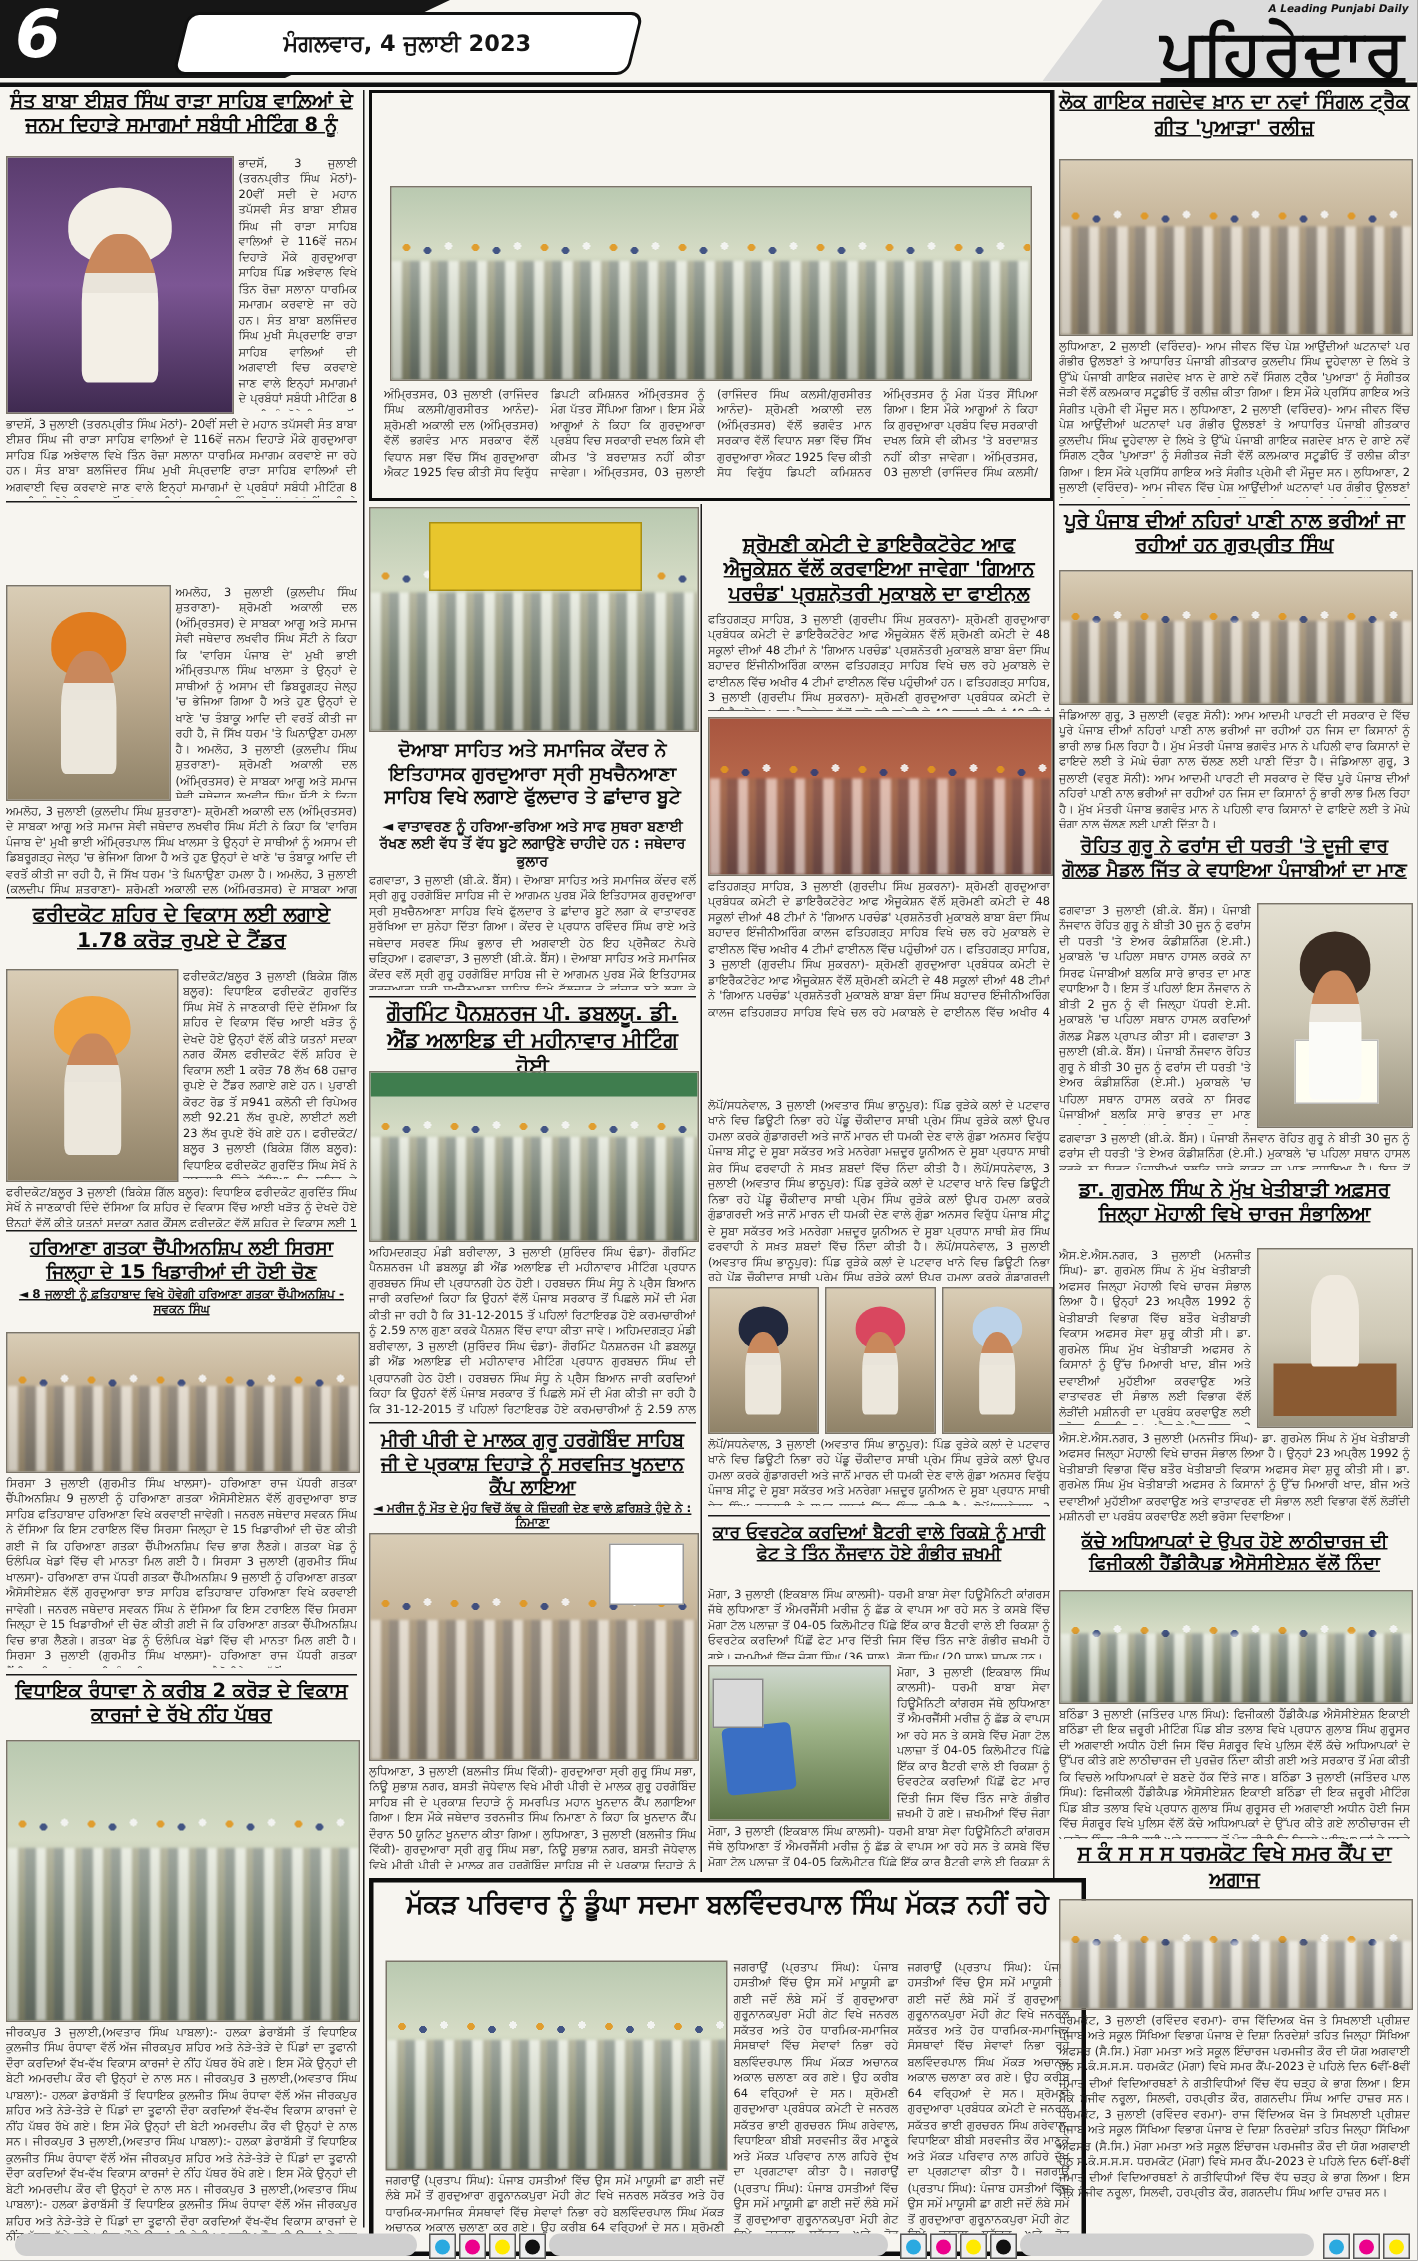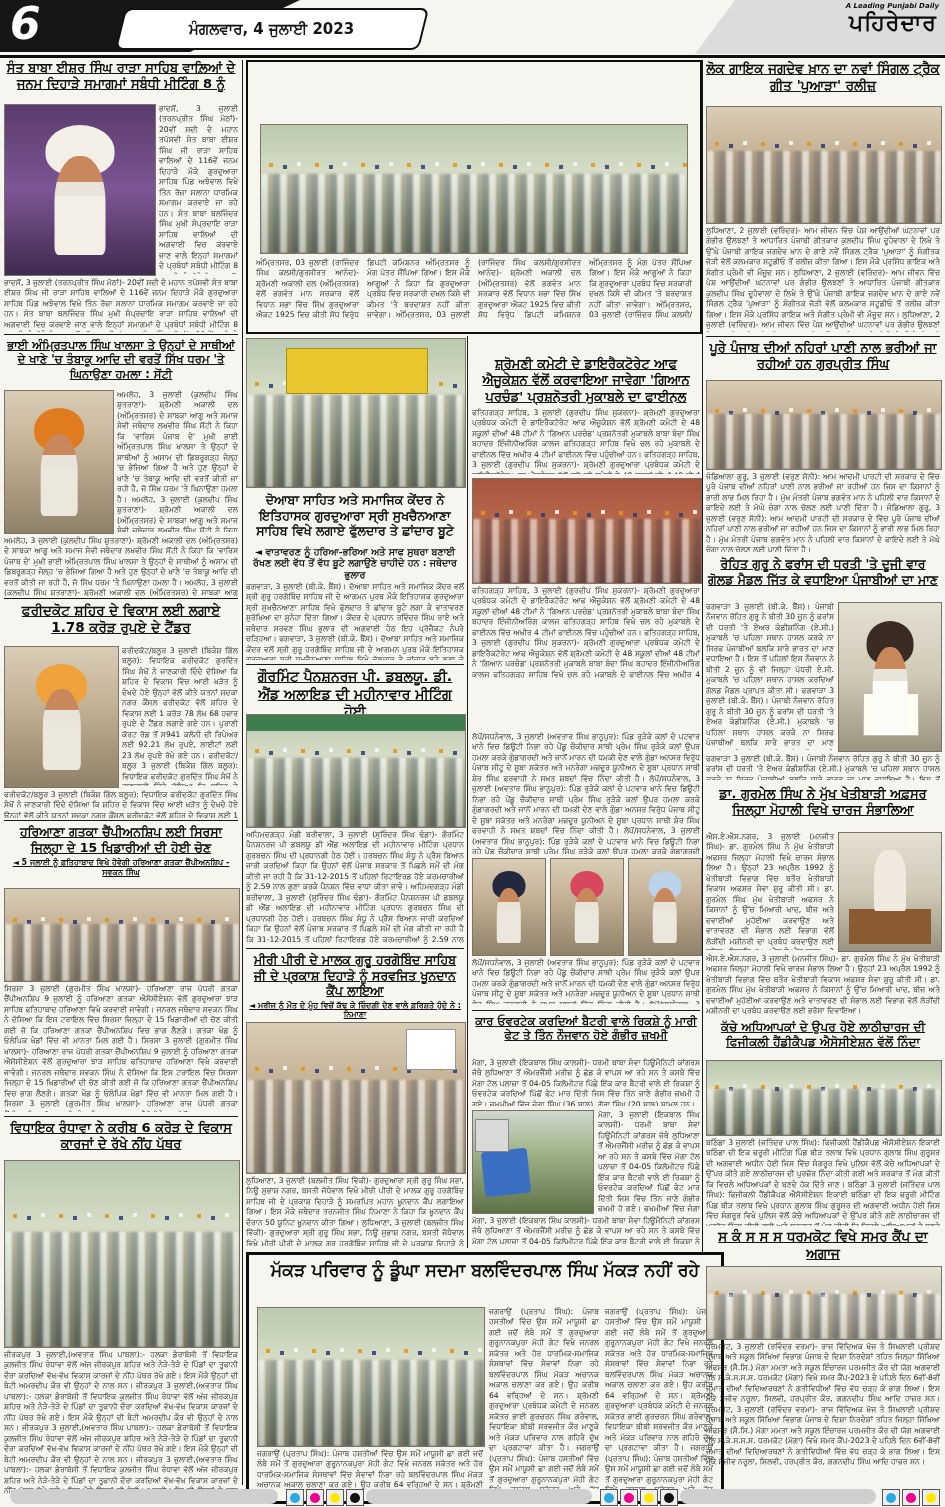--- a/index.html
+++ b/index.html
@@ -9,21 +9,21 @@
   .hdr-black{position:absolute;left:0;top:0;width:300px;height:52px;background:#161616;
              clip-path:polygon(0 0,300px 0,190px 52px,0 52px);}
   .pageno{position:absolute;left:10px;top:-2px;color:#fff;font-size:44px;font-weight:bold;font-style:italic;}
   .datebox{position:absolute;left:120px;top:8px;width:300px;height:38px;background:#fff;
            border:2.5px solid #111;border-radius:8px;transform:skewX(-14deg);
            display:flex;align-items:center;justify-content:center;}
   .datebox span{transform:skewX(14deg);font-weight:bold;font-size:15px;}
   .mast-bg{position:absolute;right:0;top:0;width:250px;height:54px;background:#dcdcdc;
            clip-path:polygon(40px 0,250px 0,250px 54px,0 54px);}
   .tagline{position:absolute;right:6px;top:2px;font-size:7px;font-style:italic;font-weight:bold;color:#111;}
-  .mast{position:absolute;right:8px;top:10px;font-size:22px;font-weight:bold;color:#0b0b0b;letter-spacing:1px;}
+  .mast{position:absolute;right:8px;top:10px;font-size:42px;font-weight:bold;color:#0b0b0b;letter-spacing:1px;text-decoration:underline;}
   .toprule{position:absolute;left:0;top:55px;width:945px;height:3px;background:#111;}
   
   .art{position:absolute;text-decoration:underline;}
   .hl{margin:0;font-weight:bold;text-align:center;line-height:1.25;color:#0c0c0c;}
   .sub{margin:0;font-weight:bold;text-align:center;line-height:1.2;color:#101010;}
   .bt{font-size:7.6px;line-height:1.38;text-align:justify;color:#1c1c1c;overflow:hidden;}
   .photo{position:absolute;border:1px solid #7a7468;overflow:hidden;}
   .ph-out{background:linear-gradient(180deg,#b9c9b0 0%,#d6dcc6 35%,#98a287 70%,#6f765f 100%);}
   .ph-in{background:linear-gradient(180deg,#d9cdb6 0%,#c4b296 40%,#8f8268 100%);}
   .ph-brick{background:linear-gradient(180deg,#a8553f 0%,#b96a4c 45%,#7d4a3a 100%);}
@@ -75,45 +75,44 @@
 
   <section class="art" style="left:4px;top:60px;width:234px;height:272px">
     <h2 class="hl" style="font-size:13px">ਸੰਤ ਬਾਬਾ ਈਸ਼ਰ ਸਿੰਘ ਰਾੜਾ ਸਾਹਿਬ ਵਾਲ਼ਿਆਂ ਦੇ ਜਨਮ ਦਿਹਾੜੇ ਸਮਾਗਮਾਂ ਸਬੰਧੀ ਮੀਟਿੰਗ 8 ਨੂੰ</h2>
     <div class="photo ph-curtain ph-portrait" style="left:0;top:44px;width:150px;height:170px;--t:#f3efe6;--robe:#f3efe6"></div>
     <div class="bt" style="position:absolute;left:155px;top:44px;width:79px;height:170px">ਭਾਦਸੋਂ, 3 ਜੁਲਾਈ (ਤਰਨਪ੍ਰੀਤ ਸਿੰਘ ਮੋਠਾਂ)- 20ਵੀਂ ਸਦੀ ਦੇ ਮਹਾਨ ਤਪੱਸਵੀ ਸੰਤ ਬਾਬਾ ਈਸ਼ਰ ਸਿੰਘ ਜੀ ਰਾੜਾ ਸਾਹਿਬ ਵਾਲਿਆਂ ਦੇ 116ਵੇਂ ਜਨਮ ਦਿਹਾੜੇ ਮੌਕੇ ਗੁਰਦੁਆਰਾ ਸਾਹਿਬ ਪਿੰਡ ਅਝੇਵਾਲ ਵਿਖੇ ਤਿੰਨ ਰੋਜ਼ਾ ਸਲਾਨਾ ਧਾਰਮਿਕ ਸਮਾਗਮ ਕਰਵਾਏ ਜਾ ਰਹੇ ਹਨ। ਸੰਤ ਬਾਬਾ ਬਲਜਿੰਦਰ ਸਿੰਘ ਮੁਖੀ ਸੰਪ੍ਰਦਾਇ ਰਾੜਾ ਸਾਹਿਬ ਵਾਲਿਆਂ ਦੀ ਅਗਵਾਈ ਵਿਚ ਕਰਵਾਏ ਜਾਣ ਵਾਲੇ ਇਨ੍ਹਾਂ ਸਮਾਗਮਾਂ ਦੇ ਪ੍ਰਬੰਧਾਂ ਸਬੰਧੀ ਮੀਟਿੰਗ 8 ਜੁਲਾਈ ਨੂੰ ਹੋਵੇਗੀ। ਭਾਦਸੋਂ, 3 ਜੁਲਾਈ (ਤਰਨਪ੍ਰੀਤ ਸਿੰਘ ਮੋਠਾਂ)- 20ਵੀਂ ਸਦੀ ਦੇ ਮਹਾਨ ਤਪੱਸਵੀ ਸੰਤ ਬਾਬਾ ਈਸ਼ਰ ਸਿੰਘ ਜੀ ਰਾੜਾ ਸਾਹਿਬ ਵਾਲਿਆਂ ਦੇ 116ਵੇਂ ਜਨਮ ਦਿਹਾੜੇ ਮੌਕੇ ਗੁਰਦੁਆਰਾ ਸਾਹਿਬ ਪਿੰਡ ਅਝੇਵਾਲ ਵਿਖੇ ਤਿੰਨ ਰੋਜ਼ਾ ਸਲਾਨਾ ਧਾਰਮਿਕ ਸਮਾਗਮ ਕਰਵਾਏ ਜਾ ਰਹੇ ਹਨ। ਸੰਤ ਬਾਬਾ ਬਲਜਿੰਦਰ ਸਿੰਘ ਮੁਖੀ ਸੰਪ੍ਰਦਾਇ ਰਾੜਾ ਸਾਹਿਬ ਵਾਲਿਆਂ ਦੀ ਅਗਵਾਈ ਵਿਚ ਕਰਵਾਏ ਜਾਣ ਵਾਲੇ ਇਨ੍ਹਾਂ ਸਮਾਗਮਾਂ ਦੇ ਪ੍ਰਬੰਧਾਂ ਸਬੰਧੀ ਮੀਟਿੰਗ 8 ਜੁਲਾਈ ਨੂੰ ਹੋਵੇਗੀ।</div>
     <div class="bt" style="position:absolute;left:0;top:218px;width:234px;height:54px">ਭਾਦਸੋਂ, 3 ਜੁਲਾਈ (ਤਰਨਪ੍ਰੀਤ ਸਿੰਘ ਮੋਠਾਂ)- 20ਵੀਂ ਸਦੀ ਦੇ ਮਹਾਨ ਤਪੱਸਵੀ ਸੰਤ ਬਾਬਾ ਈਸ਼ਰ ਸਿੰਘ ਜੀ ਰਾੜਾ ਸਾਹਿਬ ਵਾਲਿਆਂ ਦੇ 116ਵੇਂ ਜਨਮ ਦਿਹਾੜੇ ਮੌਕੇ ਗੁਰਦੁਆਰਾ ਸਾਹਿਬ ਪਿੰਡ ਅਝੇਵਾਲ ਵਿਖੇ ਤਿੰਨ ਰੋਜ਼ਾ ਸਲਾਨਾ ਧਾਰਮਿਕ ਸਮਾਗਮ ਕਰਵਾਏ ਜਾ ਰਹੇ ਹਨ। ਸੰਤ ਬਾਬਾ ਬਲਜਿੰਦਰ ਸਿੰਘ ਮੁਖੀ ਸੰਪ੍ਰਦਾਇ ਰਾੜਾ ਸਾਹਿਬ ਵਾਲਿਆਂ ਦੀ ਅਗਵਾਈ ਵਿਚ ਕਰਵਾਏ ਜਾਣ ਵਾਲੇ ਇਨ੍ਹਾਂ ਸਮਾਗਮਾਂ ਦੇ ਪ੍ਰਬੰਧਾਂ ਸਬੰਧੀ ਮੀਟਿੰਗ 8 ਜੁਲਾਈ ਨੂੰ ਹੋਵੇਗੀ। ਭਾਦਸੋਂ, 3 ਜੁਲਾਈ (ਤਰਨਪ੍ਰੀਤ ਸਿੰਘ ਮੋਠਾਂ)- 20ਵੀਂ ਸਦੀ ਦੇ ਮਹਾਨ ਤਪੱਸਵੀ ਸੰਤ ਬਾਬਾ ਈਸ਼ਰ ਸਿੰਘ ਜੀ ਰਾੜਾ ਸਾਹਿਬ ਵਾਲਿਆਂ ਦੇ 116ਵੇਂ ਜਨਮ ਦਿਹਾੜੇ ਮੌਕੇ ਗੁਰਦੁਆਰਾ ਸਾਹਿਬ ਪਿੰਡ ਅਝੇਵਾਲ ਵਿਖੇ ਤਿੰਨ ਰੋਜ਼ਾ ਸਲਾਨਾ ਧਾਰਮਿਕ ਸਮਾਗਮ ਕਰਵਾਏ ਜਾ ਰਹੇ ਹਨ। ਸੰਤ ਬਾਬਾ ਬਲਜਿੰਦਰ ਸਿੰਘ ਮੁਖੀ ਸੰਪ੍ਰਦਾਇ ਰਾੜਾ ਸਾਹਿਬ ਵਾਲਿਆਂ ਦੀ ਅਗਵਾਈ ਵਿਚ ਕਰਵਾਏ ਜਾਣ ਵਾਲੇ ਇਨ੍ਹਾਂ ਸਮਾਗਮਾਂ ਦੇ ਪ੍ਰਬੰਧਾਂ ਸਬੰਧੀ ਮੀਟਿੰਗ 8 ਜੁਲਾਈ ਨੂੰ ਹੋਵੇਗੀ।</div>
   </section>
   <div class="hline" style="left:4px;top:334px;width:234px"></div>
 
   <section class="art" style="left:4px;top:338px;width:234px;height:258px">
-    <h2 class="hl" style="font-size:11.5px">ਭਾਈ ਅੰਮ੍ਰਿਤਪਾਲ ਸਿੰਘ ਖਾਲਸਾ ਤੇ ਉਨ੍ਹਾਂ ਦੇ ਸਾਥੀਆਂ ਦੇ ਖਾਣੇ 'ਚ ਤੰਬਾਕੂ ਆਦਿ ਦੀ ਵਰਤੋਂ ਸਿੱਖ ਧਰਮ 'ਤੇ ਘਿਨਾਉਣਾ ਹਮਲਾ : ਸੋਂਟੀ</h2>
     <div class="photo ph-in ph-portrait" style="left:0;top:52px;width:108px;height:142px;--t:#e07c1f"></div>
     <div class="bt" style="position:absolute;left:113px;top:52px;width:121px;height:142px">ਅਮਲੋਹ, 3 ਜੁਲਾਈ (ਕੁਲਦੀਪ ਸਿੰਘ ਸ਼ੁਤਰਾਣਾ)- ਸ਼੍ਰੋਮਣੀ ਅਕਾਲੀ ਦਲ (ਅੰਮ੍ਰਿਤਸਰ) ਦੇ ਸਾਬਕਾ ਆਗੂ ਅਤੇ ਸਮਾਜ ਸੇਵੀ ਜਥੇਦਾਰ ਲਖਵੀਰ ਸਿੰਘ ਸੋਂਟੀ ਨੇ ਕਿਹਾ ਕਿ 'ਵਾਰਿਸ ਪੰਜਾਬ ਦੇ' ਮੁਖੀ ਭਾਈ ਅੰਮ੍ਰਿਤਪਾਲ ਸਿੰਘ ਖਾਲਸਾ ਤੇ ਉਨ੍ਹਾਂ ਦੇ ਸਾਥੀਆਂ ਨੂੰ ਅਸਾਮ ਦੀ ਡਿਬਰੂਗੜ੍ਹ ਜੇਲ੍ਹ 'ਚ ਭੇਜਿਆ ਗਿਆ ਹੈ ਅਤੇ ਹੁਣ ਉਨ੍ਹਾਂ ਦੇ ਖਾਣੇ 'ਚ ਤੰਬਾਕੂ ਆਦਿ ਦੀ ਵਰਤੋਂ ਕੀਤੀ ਜਾ ਰਹੀ ਹੈ, ਜੋ ਸਿੱਖ ਧਰਮ 'ਤੇ ਘਿਨਾਉਣਾ ਹਮਲਾ ਹੈ। ਅਮਲੋਹ, 3 ਜੁਲਾਈ (ਕੁਲਦੀਪ ਸਿੰਘ ਸ਼ੁਤਰਾਣਾ)- ਸ਼੍ਰੋਮਣੀ ਅਕਾਲੀ ਦਲ (ਅੰਮ੍ਰਿਤਸਰ) ਦੇ ਸਾਬਕਾ ਆਗੂ ਅਤੇ ਸਮਾਜ ਸੇਵੀ ਜਥੇਦਾਰ ਲਖਵੀਰ ਸਿੰਘ ਸੋਂਟੀ ਨੇ ਕਿਹਾ ਕਿ 'ਵਾਰਿਸ ਪੰਜਾਬ ਦੇ' ਮੁਖੀ ਭਾਈ ਅੰਮ੍ਰਿਤਪਾਲ ਸਿੰਘ ਖਾਲਸਾ ਤੇ ਉਨ੍ਹਾਂ ਦੇ ਸਾਥੀਆਂ ਨੂੰ ਅਸਾਮ ਦੀ ਡਿਬਰੂਗੜ੍ਹ ਜੇਲ੍ਹ 'ਚ ਭੇਜਿਆ ਗਿਆ ਹੈ ਅਤੇ ਹੁਣ ਉਨ੍ਹਾਂ ਦੇ ਖਾਣੇ 'ਚ ਤੰਬਾਕੂ ਆਦਿ ਦੀ ਵਰਤੋਂ ਕੀਤੀ ਜਾ ਰਹੀ ਹੈ, ਜੋ ਸਿੱਖ ਧਰਮ 'ਤੇ ਘਿਨਾਉਣਾ ਹਮਲਾ ਹੈ।</div>
     <div class="bt" style="position:absolute;left:0;top:198px;width:234px;height:60px">ਅਮਲੋਹ, 3 ਜੁਲਾਈ (ਕੁਲਦੀਪ ਸਿੰਘ ਸ਼ੁਤਰਾਣਾ)- ਸ਼੍ਰੋਮਣੀ ਅਕਾਲੀ ਦਲ (ਅੰਮ੍ਰਿਤਸਰ) ਦੇ ਸਾਬਕਾ ਆਗੂ ਅਤੇ ਸਮਾਜ ਸੇਵੀ ਜਥੇਦਾਰ ਲਖਵੀਰ ਸਿੰਘ ਸੋਂਟੀ ਨੇ ਕਿਹਾ ਕਿ 'ਵਾਰਿਸ ਪੰਜਾਬ ਦੇ' ਮੁਖੀ ਭਾਈ ਅੰਮ੍ਰਿਤਪਾਲ ਸਿੰਘ ਖਾਲਸਾ ਤੇ ਉਨ੍ਹਾਂ ਦੇ ਸਾਥੀਆਂ ਨੂੰ ਅਸਾਮ ਦੀ ਡਿਬਰੂਗੜ੍ਹ ਜੇਲ੍ਹ 'ਚ ਭੇਜਿਆ ਗਿਆ ਹੈ ਅਤੇ ਹੁਣ ਉਨ੍ਹਾਂ ਦੇ ਖਾਣੇ 'ਚ ਤੰਬਾਕੂ ਆਦਿ ਦੀ ਵਰਤੋਂ ਕੀਤੀ ਜਾ ਰਹੀ ਹੈ, ਜੋ ਸਿੱਖ ਧਰਮ 'ਤੇ ਘਿਨਾਉਣਾ ਹਮਲਾ ਹੈ। ਅਮਲੋਹ, 3 ਜੁਲਾਈ (ਕੁਲਦੀਪ ਸਿੰਘ ਸ਼ੁਤਰਾਣਾ)- ਸ਼੍ਰੋਮਣੀ ਅਕਾਲੀ ਦਲ (ਅੰਮ੍ਰਿਤਸਰ) ਦੇ ਸਾਬਕਾ ਆਗੂ ਅਤੇ ਸਮਾਜ ਸੇਵੀ ਜਥੇਦਾਰ ਲਖਵੀਰ ਸਿੰਘ ਸੋਂਟੀ ਨੇ ਕਿਹਾ ਕਿ 'ਵਾਰਿਸ ਪੰਜਾਬ ਦੇ' ਮੁਖੀ ਭਾਈ ਅੰਮ੍ਰਿਤਪਾਲ ਸਿੰਘ ਖਾਲਸਾ ਤੇ ਉਨ੍ਹਾਂ ਦੇ ਸਾਥੀਆਂ ਨੂੰ ਅਸਾਮ ਦੀ ਡਿਬਰੂਗੜ੍ਹ ਜੇਲ੍ਹ 'ਚ ਭੇਜਿਆ ਗਿਆ ਹੈ ਅਤੇ ਹੁਣ ਉਨ੍ਹਾਂ ਦੇ ਖਾਣੇ 'ਚ ਤੰਬਾਕੂ ਆਦਿ ਦੀ ਵਰਤੋਂ ਕੀਤੀ ਜਾ ਰਹੀ ਹੈ, ਜੋ ਸਿੱਖ ਧਰਮ 'ਤੇ ਘਿਨਾਉਣਾ ਹਮਲਾ ਹੈ।</div>
   </section>
   <div class="hline" style="left:4px;top:598px;width:234px"></div>
 
   <section class="art" style="left:4px;top:602px;width:234px;height:216px">
     <h2 class="hl" style="font-size:13.5px">ਫਰੀਦਕੋਟ ਸ਼ਹਿਰ ਦੇ ਵਿਕਾਸ ਲਈ ਲਗਾਏ 1.78 ਕਰੋੜ ਰੁਪਏ ਦੇ ਟੈਂਡਰ</h2>
     <div class="photo ph-in ph-portrait" style="left:0;top:44px;width:113px;height:140px;--t:#f0a23c"></div>
     <div class="bt" style="position:absolute;left:118px;top:44px;width:116px;height:140px">ਫਰੀਦਕੋਟ/ਬਲੂਰ 3 ਜੁਲਾਈ (ਬਿਕੇਸ਼ ਗਿੱਲ ਬਲੂਰ): ਵਿਧਾਇਕ ਫਰੀਦਕੋਟ ਗੁਰਦਿੱਤ ਸਿੰਘ ਸੇਖੋਂ ਨੇ ਜਾਣਕਾਰੀ ਦਿੰਦੇ ਦੱਸਿਆ ਕਿ ਸ਼ਹਿਰ ਦੇ ਵਿਕਾਸ ਵਿੱਚ ਆਈ ਖੜੋਤ ਨੂੰ ਦੇਖਦੇ ਹੋਏ ਉਨ੍ਹਾਂ ਵੱਲੋਂ ਕੀਤੇ ਯਤਨਾਂ ਸਦਕਾ ਨਗਰ ਕੌਂਸਲ ਫਰੀਦਕੋਟ ਵੱਲੋਂ ਸ਼ਹਿਰ ਦੇ ਵਿਕਾਸ ਲਈ 1 ਕਰੋੜ 78 ਲੱਖ 68 ਹਜ਼ਾਰ ਰੁਪਏ ਦੇ ਟੈਂਡਰ ਲਗਾਏ ਗਏ ਹਨ। ਪੁਰਾਣੀ ਕੋਰਟ ਰੋਡ ਤੋਂ ਸ941 ਕਲੋਨੀ ਦੀ ਰਿਪੇਅਰ ਲਈ 92.21 ਲੱਖ ਰੁਪਏ, ਲਾਈਟਾਂ ਲਈ 23 ਲੱਖ ਰੁਪਏ ਰੱਖੇ ਗਏ ਹਨ। ਫਰੀਦਕੋਟ/ਬਲੂਰ 3 ਜੁਲਾਈ (ਬਿਕੇਸ਼ ਗਿੱਲ ਬਲੂਰ): ਵਿਧਾਇਕ ਫਰੀਦਕੋਟ ਗੁਰਦਿੱਤ ਸਿੰਘ ਸੇਖੋਂ ਨੇ ਜਾਣਕਾਰੀ ਦਿੰਦੇ ਦੱਸਿਆ ਕਿ ਸ਼ਹਿਰ ਦੇ ਵਿਕਾਸ ਵਿੱਚ ਆਈ ਖੜੋਤ ਨੂੰ ਦੇਖਦੇ ਹੋਏ ਉਨ੍ਹਾਂ ਵੱਲੋਂ ਕੀਤੇ ਯਤਨਾਂ ਸਦਕਾ ਨਗਰ ਕੌਂਸਲ ਫਰੀਦਕੋਟ ਵੱਲੋਂ ਸ਼ਹਿਰ ਦੇ ਵਿਕਾਸ ਲਈ 1 ਕਰੋੜ 78 ਲੱਖ 68 ਹਜ਼ਾਰ ਰੁਪਏ ਦੇ ਟੈਂਡਰ ਲਗਾਏ ਗਏ ਹਨ। ਪੁਰਾਣੀ ਕੋਰਟ ਰੋਡ ਤੋਂ ਸ941 ਕਲੋਨੀ ਦੀ ਰਿਪੇਅਰ ਲਈ 92.21 ਲੱਖ ਰੁਪਏ, ਲਾਈਟਾਂ ਲਈ 23 ਲੱਖ ਰੁਪਏ ਰੱਖੇ ਗਏ ਹਨ।</div>
     <div class="bt" style="position:absolute;left:0;top:188px;width:234px;height:28px">ਫਰੀਦਕੋਟ/ਬਲੂਰ 3 ਜੁਲਾਈ (ਬਿਕੇਸ਼ ਗਿੱਲ ਬਲੂਰ): ਵਿਧਾਇਕ ਫਰੀਦਕੋਟ ਗੁਰਦਿੱਤ ਸਿੰਘ ਸੇਖੋਂ ਨੇ ਜਾਣਕਾਰੀ ਦਿੰਦੇ ਦੱਸਿਆ ਕਿ ਸ਼ਹਿਰ ਦੇ ਵਿਕਾਸ ਵਿੱਚ ਆਈ ਖੜੋਤ ਨੂੰ ਦੇਖਦੇ ਹੋਏ ਉਨ੍ਹਾਂ ਵੱਲੋਂ ਕੀਤੇ ਯਤਨਾਂ ਸਦਕਾ ਨਗਰ ਕੌਂਸਲ ਫਰੀਦਕੋਟ ਵੱਲੋਂ ਸ਼ਹਿਰ ਦੇ ਵਿਕਾਸ ਲਈ 1 ਕਰੋੜ 78 ਲੱਖ 68 ਹਜ਼ਾਰ ਰੁਪਏ ਦੇ ਟੈਂਡਰ ਲਗਾਏ ਗਏ ਹਨ। ਪੁਰਾਣੀ ਕੋਰਟ ਰੋਡ ਤੋਂ ਸ941 ਕਲੋਨੀ ਦੀ ਰਿਪੇਅਰ ਲਈ 92.21 ਲੱਖ ਰੁਪਏ, ਲਾਈਟਾਂ ਲਈ 23 ਲੱਖ ਰੁਪਏ ਰੱਖੇ ਗਏ ਹਨ।</div>
   </section>
   <div class="hline" style="left:4px;top:820px;width:234px"></div>
 
   <section class="art" style="left:4px;top:824px;width:234px;height:290px">
     <h2 class="hl" style="font-size:12.5px">ਹਰਿਆਣਾ ਗਤਕਾ ਚੈਂਪੀਅਨਸ਼ਿਪ ਲਈ ਸਿਰਸਾ ਜਿਲ੍ਹਾ ਦੇ 15 ਖਿਡਾਰੀਆਂ ਦੀ ਹੋਈ ਚੋਣ</h2>
-    <p class="sub" style="font-size:8px;margin-top:3px">◄ 5 ਜੁਲਾਈ ਨੂੰ ਫ਼ਤਿਹਾਬਾਦ ਵਿਖੇ ਹੋਵੇਗੀ ਹਰਿਆਣਾ ਗਤਕਾ ਚੈਂਪੀਅਨਸ਼ਿਪ - ਸਵਕਨ ਸਿੰਘ</p>
+    <p class="sub" style="font-size:8px;margin-top:3px">◄ 8 ਜੁਲਾਈ ਨੂੰ ਫ਼ਤਿਹਾਬਾਦ ਵਿਖੇ ਹੋਵੇਗੀ ਹਰਿਆਣਾ ਗਤਕਾ ਚੈਂਪੀਅਨਸ਼ਿਪ - ਸਵਕਨ ਸਿੰਘ</p>
     <div class="photo ph-in crowd" style="left:0;top:64px;width:234px;height:92px"></div>
     <div class="bt" style="position:absolute;left:0;top:160px;width:234px;height:128px">ਸਿਰਸਾ 3 ਜੁਲਾਈ (ਗੁਰਮੀਤ ਸਿੰਘ ਖਾਲਸਾ)- ਹਰਿਆਣਾ ਰਾਜ ਪੱਧਰੀ ਗਤਕਾ ਚੈਂਪੀਅਨਸ਼ਿਪ 9 ਜੁਲਾਈ ਨੂੰ ਹਰਿਆਣਾ ਗਤਕਾ ਐਸੋਸੀਏਸ਼ਨ ਵੱਲੋਂ ਗੁਰਦੁਆਰਾ ਝਾੜ ਸਾਹਿਬ ਫਤਿਹਾਬਾਦ ਹਰਿਆਣਾ ਵਿਖੇ ਕਰਵਾਈ ਜਾਵੇਗੀ। ਜਨਰਲ ਜਥੇਦਾਰ ਸਵਕਨ ਸਿੰਘ ਨੇ ਦੱਸਿਆ ਕਿ ਇਸ ਟਰਾਇਲ ਵਿੱਚ ਸਿਰਸਾ ਜਿਲ੍ਹਾ ਦੇ 15 ਖਿਡਾਰੀਆਂ ਦੀ ਚੋਣ ਕੀਤੀ ਗਈ ਜੋ ਕਿ ਹਰਿਆਣਾ ਗਤਕਾ ਚੈਂਪੀਅਨਸ਼ਿਪ ਵਿਚ ਭਾਗ ਲੈਣਗੇ। ਗਤਕਾ ਖੇਡ ਨੂੰ ਓਲੰਪਿਕ ਖੇਡਾਂ ਵਿੱਚ ਵੀ ਮਾਨਤਾ ਮਿਲ ਗਈ ਹੈ। ਸਿਰਸਾ 3 ਜੁਲਾਈ (ਗੁਰਮੀਤ ਸਿੰਘ ਖਾਲਸਾ)- ਹਰਿਆਣਾ ਰਾਜ ਪੱਧਰੀ ਗਤਕਾ ਚੈਂਪੀਅਨਸ਼ਿਪ 9 ਜੁਲਾਈ ਨੂੰ ਹਰਿਆਣਾ ਗਤਕਾ ਐਸੋਸੀਏਸ਼ਨ ਵੱਲੋਂ ਗੁਰਦੁਆਰਾ ਝਾੜ ਸਾਹਿਬ ਫਤਿਹਾਬਾਦ ਹਰਿਆਣਾ ਵਿਖੇ ਕਰਵਾਈ ਜਾਵੇਗੀ। ਜਨਰਲ ਜਥੇਦਾਰ ਸਵਕਨ ਸਿੰਘ ਨੇ ਦੱਸਿਆ ਕਿ ਇਸ ਟਰਾਇਲ ਵਿੱਚ ਸਿਰਸਾ ਜਿਲ੍ਹਾ ਦੇ 15 ਖਿਡਾਰੀਆਂ ਦੀ ਚੋਣ ਕੀਤੀ ਗਈ ਜੋ ਕਿ ਹਰਿਆਣਾ ਗਤਕਾ ਚੈਂਪੀਅਨਸ਼ਿਪ ਵਿਚ ਭਾਗ ਲੈਣਗੇ। ਗਤਕਾ ਖੇਡ ਨੂੰ ਓਲੰਪਿਕ ਖੇਡਾਂ ਵਿੱਚ ਵੀ ਮਾਨਤਾ ਮਿਲ ਗਈ ਹੈ। ਸਿਰਸਾ 3 ਜੁਲਾਈ (ਗੁਰਮੀਤ ਸਿੰਘ ਖਾਲਸਾ)- ਹਰਿਆਣਾ ਰਾਜ ਪੱਧਰੀ ਗਤਕਾ ਚੈਂਪੀਅਨਸ਼ਿਪ 9 ਜੁਲਾਈ ਨੂੰ ਹਰਿਆਣਾ ਗਤਕਾ ਐਸੋਸੀਏਸ਼ਨ ਵੱਲੋਂ ਗੁਰਦੁਆਰਾ ਝਾੜ ਸਾਹਿਬ ਫਤਿਹਾਬਾਦ ਹਰਿਆਣਾ ਵਿਖੇ ਕਰਵਾਈ ਜਾਵੇਗੀ। ਜਨਰਲ ਜਥੇਦਾਰ ਸਵਕਨ ਸਿੰਘ ਨੇ ਦੱਸਿਆ ਕਿ ਇਸ ਟਰਾਇਲ ਵਿੱਚ ਸਿਰਸਾ ਜਿਲ੍ਹਾ ਦੇ 15 ਖਿਡਾਰੀਆਂ ਦੀ ਚੋਣ ਕੀਤੀ ਗਈ ਜੋ ਕਿ ਹਰਿਆਣਾ ਗਤਕਾ ਚੈਂਪੀਅਨਸ਼ਿਪ ਵਿਚ ਭਾਗ ਲੈਣਗੇ। ਗਤਕਾ ਖੇਡ ਨੂੰ ਓਲੰਪਿਕ ਖੇਡਾਂ ਵਿੱਚ ਵੀ ਮਾਨਤਾ ਮਿਲ ਗਈ ਹੈ।</div>
   </section>
   <div class="hline" style="left:4px;top:1116px;width:234px"></div>
 
   <section class="art" style="left:4px;top:1120px;width:234px;height:382px">
-    <h2 class="hl" style="font-size:13px">ਵਿਧਾਇਕ ਰੰਧਾਵਾ ਨੇ ਕਰੀਬ 6 ਕਰੋੜ ਦੇ ਵਿਕਾਸ ਕਾਰਜਾਂ ਦੇ ਰੱਖੇ ਨੀਂਹ ਪੱਥਰ</h2>
+    <h2 class="hl" style="font-size:13px">ਵਿਧਾਇਕ ਰੰਧਾਵਾ ਨੇ ਕਰੀਬ 2 ਕਰੋੜ ਦੇ ਵਿਕਾਸ ਕਾਰਜਾਂ ਦੇ ਰੱਖੇ ਨੀਂਹ ਪੱਥਰ</h2>
     <div class="photo ph-out crowd" style="left:0;top:40px;width:234px;height:186px"></div>
     <div class="bt" style="position:absolute;left:0;top:230px;width:234px;height:148px">ਜੀਰਕਪੁਰ 3 ਜੁਲਾਈ,(ਅਵਤਾਰ ਸਿੰਘ ਪਾਬਲਾ):- ਹਲਕਾ ਡੇਰਾਬੱਸੀ ਤੋਂ ਵਿਧਾਇਕ ਕੁਲਜੀਤ ਸਿੰਘ ਰੰਧਾਵਾ ਵੱਲੋਂ ਅੱਜ ਜੀਰਕਪੁਰ ਸ਼ਹਿਰ ਅਤੇ ਨੇੜੇ-ਤੇੜੇ ਦੇ ਪਿੰਡਾਂ ਦਾ ਤੂਫਾਨੀ ਦੌਰਾ ਕਰਦਿਆਂ ਵੱਖ-ਵੱਖ ਵਿਕਾਸ ਕਾਰਜਾਂ ਦੇ ਨੀਂਹ ਪੱਥਰ ਰੱਖੇ ਗਏ। ਇਸ ਮੌਕੇ ਉਨ੍ਹਾਂ ਦੀ ਬੇਟੀ ਅਮਰਦੀਪ ਕੌਰ ਵੀ ਉਨ੍ਹਾਂ ਦੇ ਨਾਲ ਸਨ। ਜੀਰਕਪੁਰ 3 ਜੁਲਾਈ,(ਅਵਤਾਰ ਸਿੰਘ ਪਾਬਲਾ):- ਹਲਕਾ ਡੇਰਾਬੱਸੀ ਤੋਂ ਵਿਧਾਇਕ ਕੁਲਜੀਤ ਸਿੰਘ ਰੰਧਾਵਾ ਵੱਲੋਂ ਅੱਜ ਜੀਰਕਪੁਰ ਸ਼ਹਿਰ ਅਤੇ ਨੇੜੇ-ਤੇੜੇ ਦੇ ਪਿੰਡਾਂ ਦਾ ਤੂਫਾਨੀ ਦੌਰਾ ਕਰਦਿਆਂ ਵੱਖ-ਵੱਖ ਵਿਕਾਸ ਕਾਰਜਾਂ ਦੇ ਨੀਂਹ ਪੱਥਰ ਰੱਖੇ ਗਏ। ਇਸ ਮੌਕੇ ਉਨ੍ਹਾਂ ਦੀ ਬੇਟੀ ਅਮਰਦੀਪ ਕੌਰ ਵੀ ਉਨ੍ਹਾਂ ਦੇ ਨਾਲ ਸਨ। ਜੀਰਕਪੁਰ 3 ਜੁਲਾਈ,(ਅਵਤਾਰ ਸਿੰਘ ਪਾਬਲਾ):- ਹਲਕਾ ਡੇਰਾਬੱਸੀ ਤੋਂ ਵਿਧਾਇਕ ਕੁਲਜੀਤ ਸਿੰਘ ਰੰਧਾਵਾ ਵੱਲੋਂ ਅੱਜ ਜੀਰਕਪੁਰ ਸ਼ਹਿਰ ਅਤੇ ਨੇੜੇ-ਤੇੜੇ ਦੇ ਪਿੰਡਾਂ ਦਾ ਤੂਫਾਨੀ ਦੌਰਾ ਕਰਦਿਆਂ ਵੱਖ-ਵੱਖ ਵਿਕਾਸ ਕਾਰਜਾਂ ਦੇ ਨੀਂਹ ਪੱਥਰ ਰੱਖੇ ਗਏ। ਇਸ ਮੌਕੇ ਉਨ੍ਹਾਂ ਦੀ ਬੇਟੀ ਅਮਰਦੀਪ ਕੌਰ ਵੀ ਉਨ੍ਹਾਂ ਦੇ ਨਾਲ ਸਨ। ਜੀਰਕਪੁਰ 3 ਜੁਲਾਈ,(ਅਵਤਾਰ ਸਿੰਘ ਪਾਬਲਾ):- ਹਲਕਾ ਡੇਰਾਬੱਸੀ ਤੋਂ ਵਿਧਾਇਕ ਕੁਲਜੀਤ ਸਿੰਘ ਰੰਧਾਵਾ ਵੱਲੋਂ ਅੱਜ ਜੀਰਕਪੁਰ ਸ਼ਹਿਰ ਅਤੇ ਨੇੜੇ-ਤੇੜੇ ਦੇ ਪਿੰਡਾਂ ਦਾ ਤੂਫਾਨੀ ਦੌਰਾ ਕਰਦਿਆਂ ਵੱਖ-ਵੱਖ ਵਿਕਾਸ ਕਾਰਜਾਂ ਦੇ ਨੀਂਹ ਪੱਥਰ ਰੱਖੇ ਗਏ। ਇਸ ਮੌਕੇ ਉਨ੍ਹਾਂ ਦੀ ਬੇਟੀ ਅਮਰਦੀਪ ਕੌਰ ਵੀ ਉਨ੍ਹਾਂ ਦੇ ਨਾਲ ਸਨ।</div>
   </section>
 
   <section class="boxed" style="left:246px;top:60px;width:452px;height:270px">
     <div class="photo ph-out crowd" style="left:12px;top:62px;width:426px;height:128px"></div>
     <div class="bt cols4" style="position:absolute;left:8px;top:196px;width:436px;height:68px">ਅੰਮ੍ਰਿਤਸਰ, 03 ਜੁਲਾਈ (ਰਾਜਿੰਦਰ ਸਿੰਘ ਕਲਸੀ/ਗੁਰਸੀਰਤ ਆਨੰਦ)- ਸ਼੍ਰੋਮਣੀ ਅਕਾਲੀ ਦਲ (ਅੰਮ੍ਰਿਤਸਰ) ਵੱਲੋਂ ਭਗਵੰਤ ਮਾਨ ਸਰਕਾਰ ਵੱਲੋਂ ਵਿਧਾਨ ਸਭਾ ਵਿੱਚ ਸਿੱਖ ਗੁਰਦੁਆਰਾ ਐਕਟ 1925 ਵਿਚ ਕੀਤੀ ਸੋਧ ਵਿਰੁੱਧ ਡਿਪਟੀ ਕਮਿਸ਼ਨਰ ਅੰਮ੍ਰਿਤਸਰ ਨੂੰ ਮੰਗ ਪੱਤਰ ਸੌਂਪਿਆ ਗਿਆ। ਇਸ ਮੌਕੇ ਆਗੂਆਂ ਨੇ ਕਿਹਾ ਕਿ ਗੁਰਦੁਆਰਾ ਪ੍ਰਬੰਧ ਵਿਚ ਸਰਕਾਰੀ ਦਖਲ ਕਿਸੇ ਵੀ ਕੀਮਤ 'ਤੇ ਬਰਦਾਸ਼ਤ ਨਹੀਂ ਕੀਤਾ ਜਾਵੇਗਾ। ਅੰਮ੍ਰਿਤਸਰ, 03 ਜੁਲਾਈ (ਰਾਜਿੰਦਰ ਸਿੰਘ ਕਲਸੀ/ਗੁਰਸੀਰਤ ਆਨੰਦ)- ਸ਼੍ਰੋਮਣੀ ਅਕਾਲੀ ਦਲ (ਅੰਮ੍ਰਿਤਸਰ) ਵੱਲੋਂ ਭਗਵੰਤ ਮਾਨ ਸਰਕਾਰ ਵੱਲੋਂ ਵਿਧਾਨ ਸਭਾ ਵਿੱਚ ਸਿੱਖ ਗੁਰਦੁਆਰਾ ਐਕਟ 1925 ਵਿਚ ਕੀਤੀ ਸੋਧ ਵਿਰੁੱਧ ਡਿਪਟੀ ਕਮਿਸ਼ਨਰ ਅੰਮ੍ਰਿਤਸਰ ਨੂੰ ਮੰਗ ਪੱਤਰ ਸੌਂਪਿਆ ਗਿਆ। ਇਸ ਮੌਕੇ ਆਗੂਆਂ ਨੇ ਕਿਹਾ ਕਿ ਗੁਰਦੁਆਰਾ ਪ੍ਰਬੰਧ ਵਿਚ ਸਰਕਾਰੀ ਦਖਲ ਕਿਸੇ ਵੀ ਕੀਮਤ 'ਤੇ ਬਰਦਾਸ਼ਤ ਨਹੀਂ ਕੀਤਾ ਜਾਵੇਗਾ। ਅੰਮ੍ਰਿਤਸਰ, 03 ਜੁਲਾਈ (ਰਾਜਿੰਦਰ ਸਿੰਘ ਕਲਸੀ/ਗੁਰਸੀਰਤ ਆਨੰਦ)- ਸ਼੍ਰੋਮਣੀ ਅਕਾਲੀ ਦਲ (ਅੰਮ੍ਰਿਤਸਰ) ਵੱਲੋਂ ਭਗਵੰਤ ਮਾਨ ਸਰਕਾਰ ਵੱਲੋਂ ਵਿਧਾਨ ਸਭਾ ਵਿੱਚ ਸਿੱਖ ਗੁਰਦੁਆਰਾ ਐਕਟ 1925 ਵਿਚ ਕੀਤੀ ਸੋਧ ਵਿਰੁੱਧ ਡਿਪਟੀ ਕਮਿਸ਼ਨਰ ਅੰਮ੍ਰਿਤਸਰ ਨੂੰ ਮੰਗ ਪੱਤਰ ਸੌਂਪਿਆ ਗਿਆ। ਇਸ ਮੌਕੇ ਆਗੂਆਂ ਨੇ ਕਿਹਾ ਕਿ ਗੁਰਦੁਆਰਾ ਪ੍ਰਬੰਧ ਵਿਚ ਸਰਕਾਰੀ ਦਖਲ ਕਿਸੇ ਵੀ ਕੀਮਤ 'ਤੇ ਬਰਦਾਸ਼ਤ ਨਹੀਂ ਕੀਤਾ ਜਾਵੇਗਾ। ਅੰਮ੍ਰਿਤਸਰ, 03 ਜੁਲਾਈ (ਰਾਜਿੰਦਰ ਸਿੰਘ ਕਲਸੀ/ਗੁਰਸੀਰਤ ਆਨੰਦ)- ਸ਼੍ਰੋਮਣੀ ਅਕਾਲੀ ਦਲ (ਅੰਮ੍ਰਿਤਸਰ) ਵੱਲੋਂ ਭਗਵੰਤ ਮਾਨ ਸਰਕਾਰ ਵੱਲੋਂ ਵਿਧਾਨ ਸਭਾ ਵਿੱਚ ਸਿੱਖ ਗੁਰਦੁਆਰਾ ਐਕਟ 1925 ਵਿਚ ਕੀਤੀ ਸੋਧ ਵਿਰੁੱਧ ਡਿਪਟੀ ਕਮਿਸ਼ਨਰ ਅੰਮ੍ਰਿਤਸਰ ਨੂੰ ਮੰਗ ਪੱਤਰ ਸੌਂਪਿਆ ਗਿਆ। ਇਸ ਮੌਕੇ ਆਗੂਆਂ ਨੇ ਕਿਹਾ ਕਿ ਗੁਰਦੁਆਰਾ ਪ੍ਰਬੰਧ ਵਿਚ ਸਰਕਾਰੀ ਦਖਲ ਕਿਸੇ ਵੀ ਕੀਮਤ 'ਤੇ ਬਰਦਾਸ਼ਤ ਨਹੀਂ ਕੀਤਾ ਜਾਵੇਗਾ।</div>
   </section>
 
   <section class="art" style="left:246px;top:338px;width:218px;height:324px">

